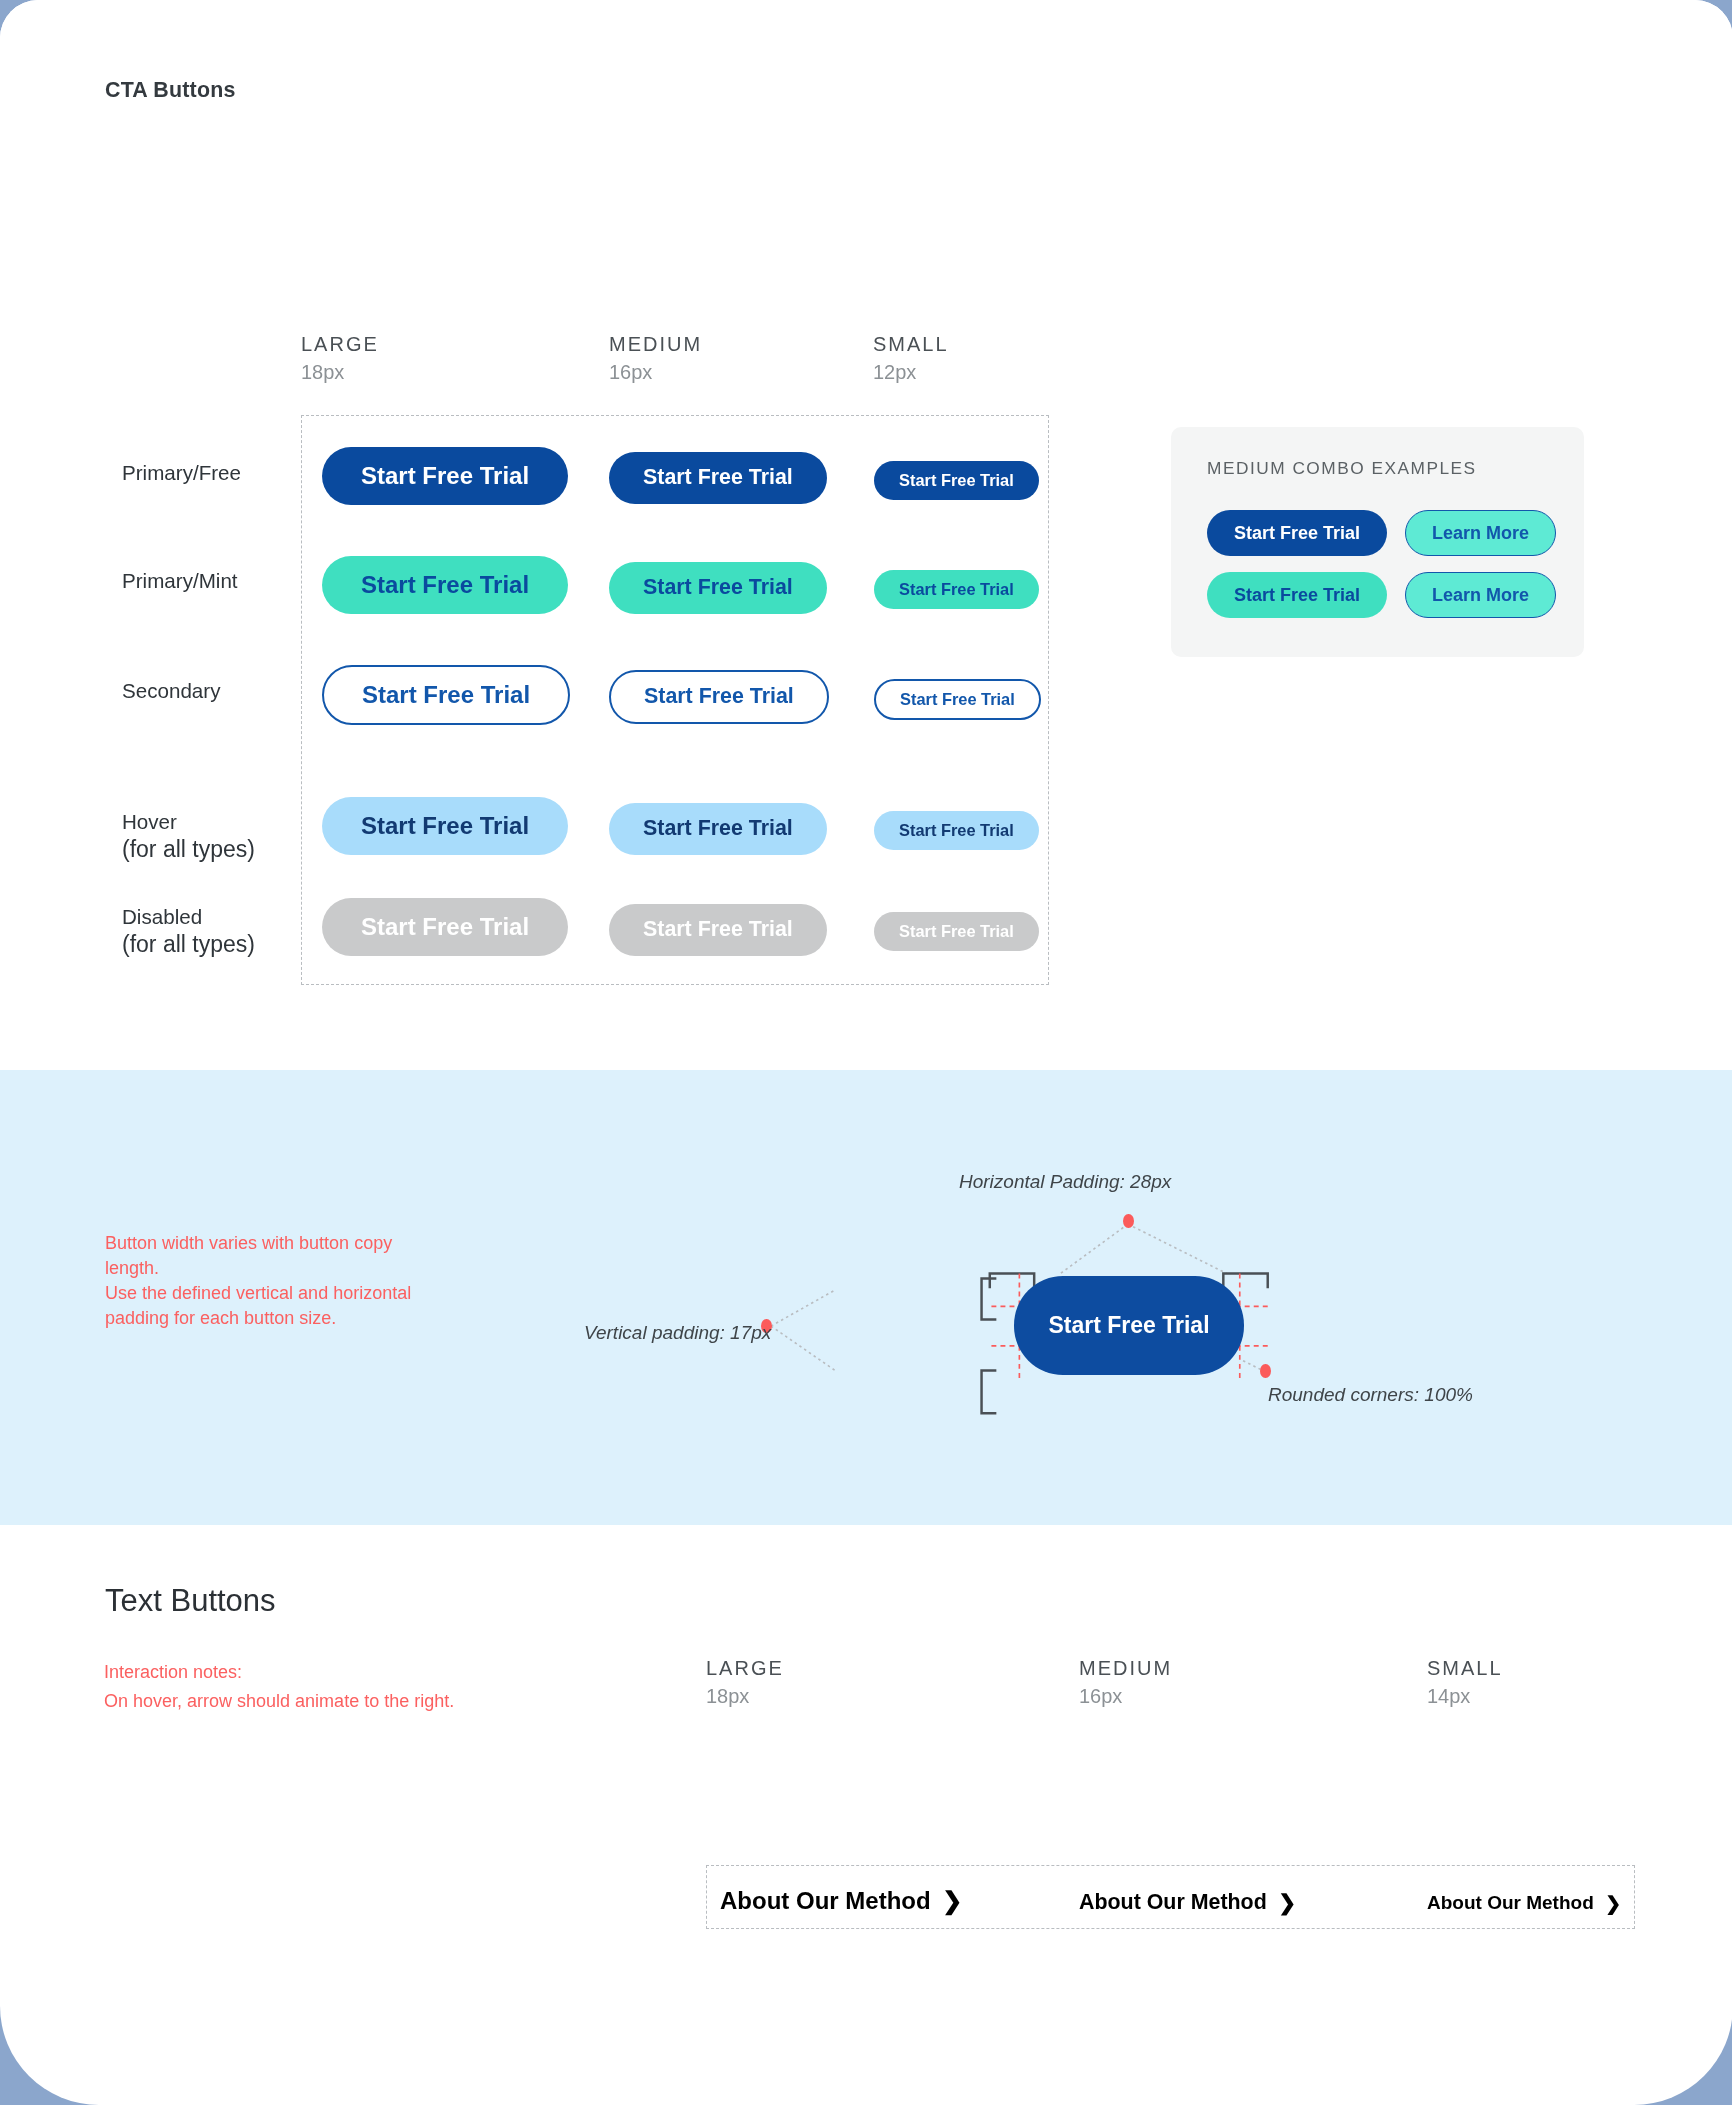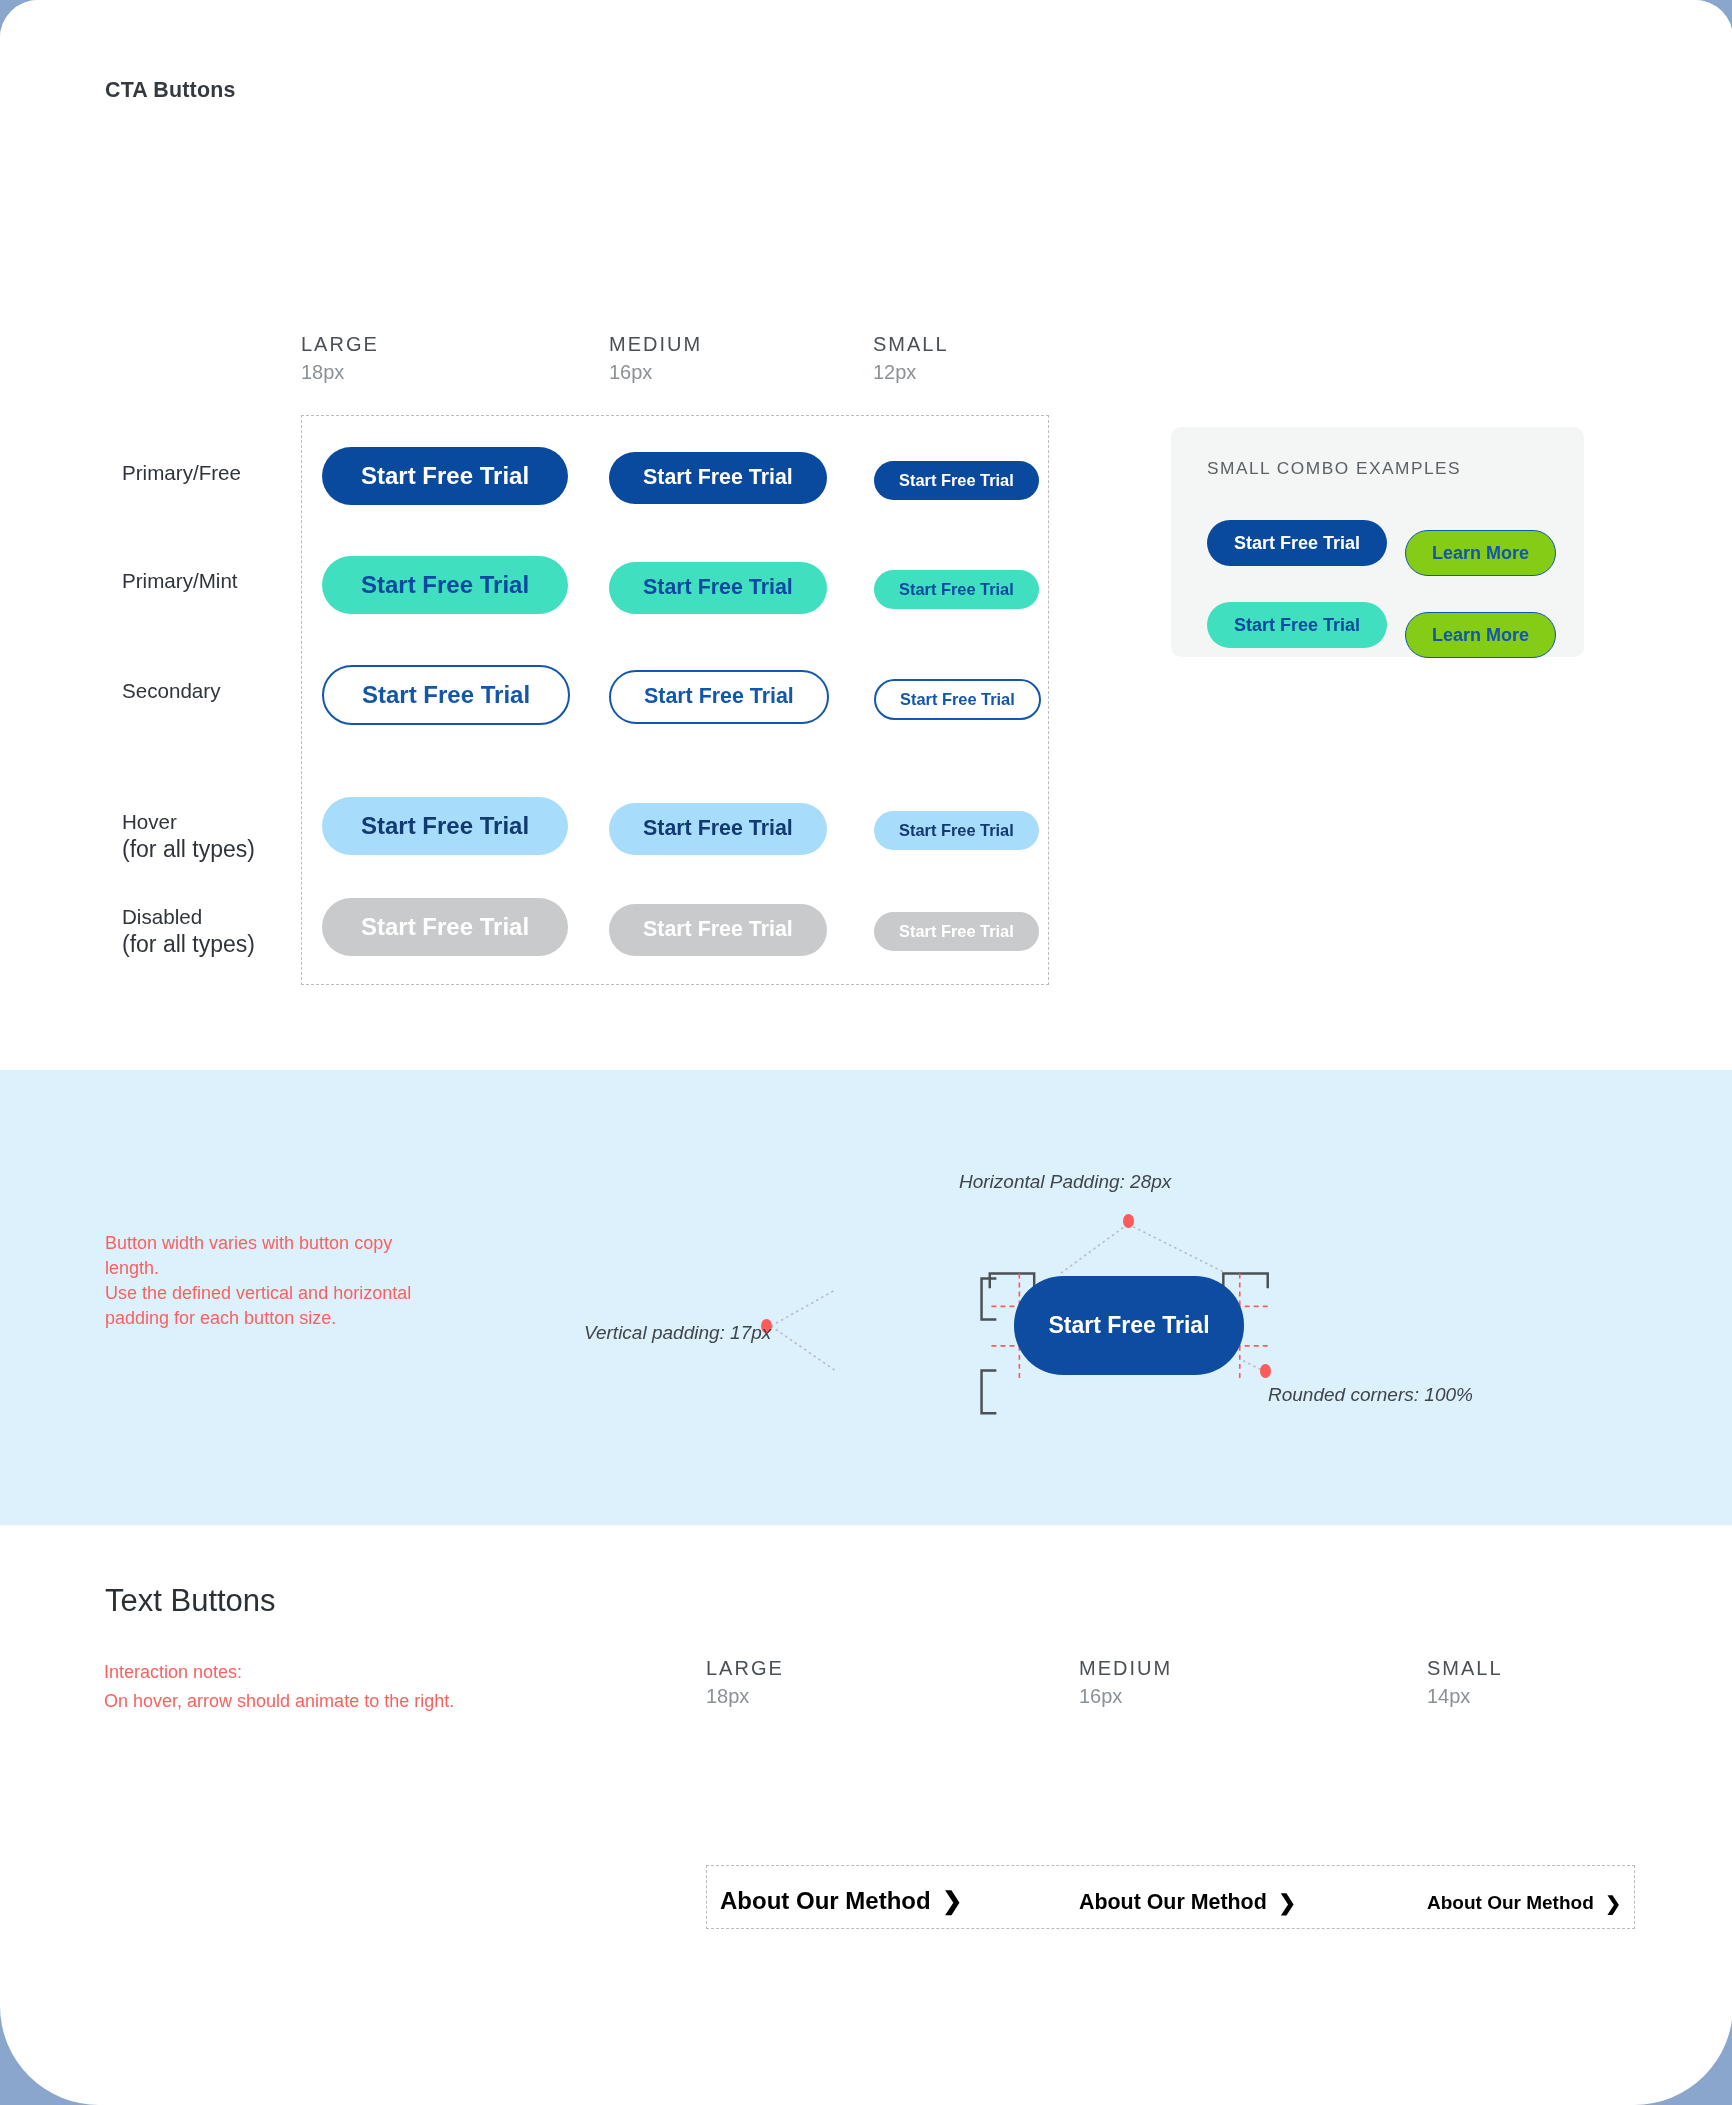--- a/index.html
+++ b/index.html
@@ -128,21 +128,21 @@
     color: #5b6165;
     letter-spacing: 1.5px;
     margin-bottom: 31px;
   }
   .combo-row { display: flex; align-items: center; gap: 18px; margin-bottom: 16.4px; }
   .combo-pill {
     display: flex; align-items: center; justify-content: center;
     border-radius: 822px; font-weight: bold; font-size: 18px;
     padding: 11.5px 26px; white-space: nowrap; border: 1.6px solid transparent;
   }
-  .combo-pill.outline { background:#84cc16; color:#1257ab; border: 1.6px solid #1257ab; margin-top: 20px; }
+  .combo-pill.outline { background:#5eead4; color:#1257ab; border: 1.6px solid #1257ab; }
 
   
   .onboarding { position: absolute; left: 122px; top: 1086px; display: flex; align-items: center; }
   .onboarding-label { font-size: 20.6px; color: #2f353a; }
   .back-link {
     margin-left: 89px;
     display: flex; align-items: center; gap: 11.5px;
     color: #1257ab; font-size: 20.6px; font-weight: bold;
   }
   .chev { font-size: 20.6px; line-height: 1; font-weight: bold; }
@@ -280,21 +280,21 @@
 
     <div class="pill lg v-hover" style="left:322px; top:797px;">Start Free Trial</div>
     <div class="pill md v-hover" style="left:609px; top:803px;">Start Free Trial</div>
     <div class="pill sm v-hover" style="left:874px; top:811px;">Start Free Trial</div>
 
     <div class="pill lg v-disabled" style="left:322px; top:898px;">Start Free Trial</div>
     <div class="pill md v-disabled" style="left:609px; top:904px;">Start Free Trial</div>
     <div class="pill sm v-disabled" style="left:874px; top:912px;">Start Free Trial</div>
 
     <div class="combo-card">
-      <div class="combo-title">SMALL COMBO EXAMPLES</div>
+      <div class="combo-title">MEDIUM COMBO EXAMPLES</div>
       <div class="combo-row">
         <div class="combo-pill v-blue">Start Free Trial</div>
         <div class="combo-pill outline">Learn More</div>
       </div>
       <div class="combo-row">
         <div class="combo-pill v-mint">Start Free Trial</div>
         <div class="combo-pill outline">Learn More</div>
       </div>
     </div>
 

